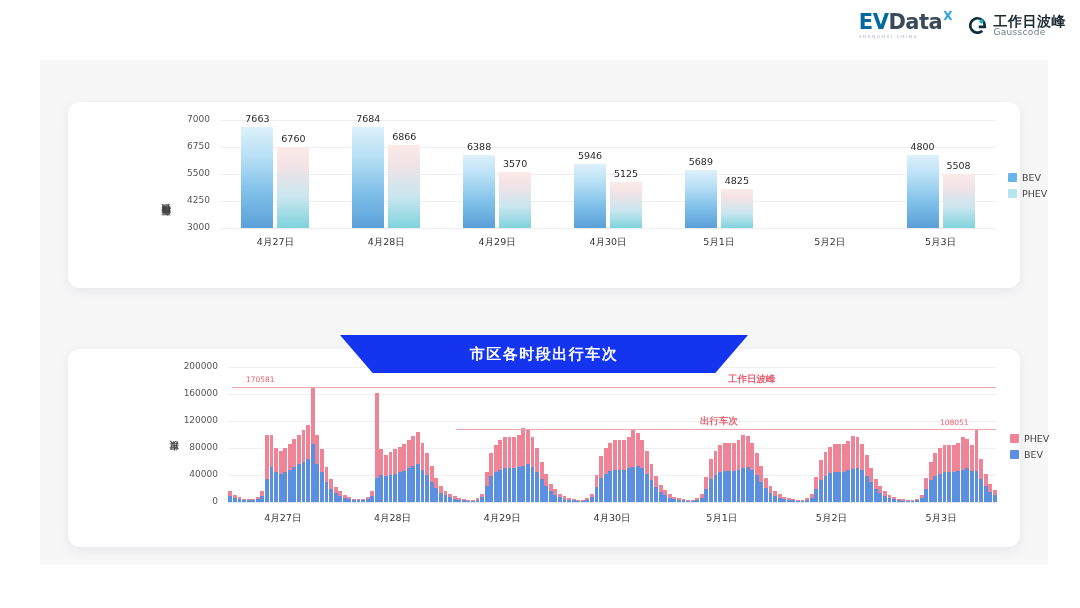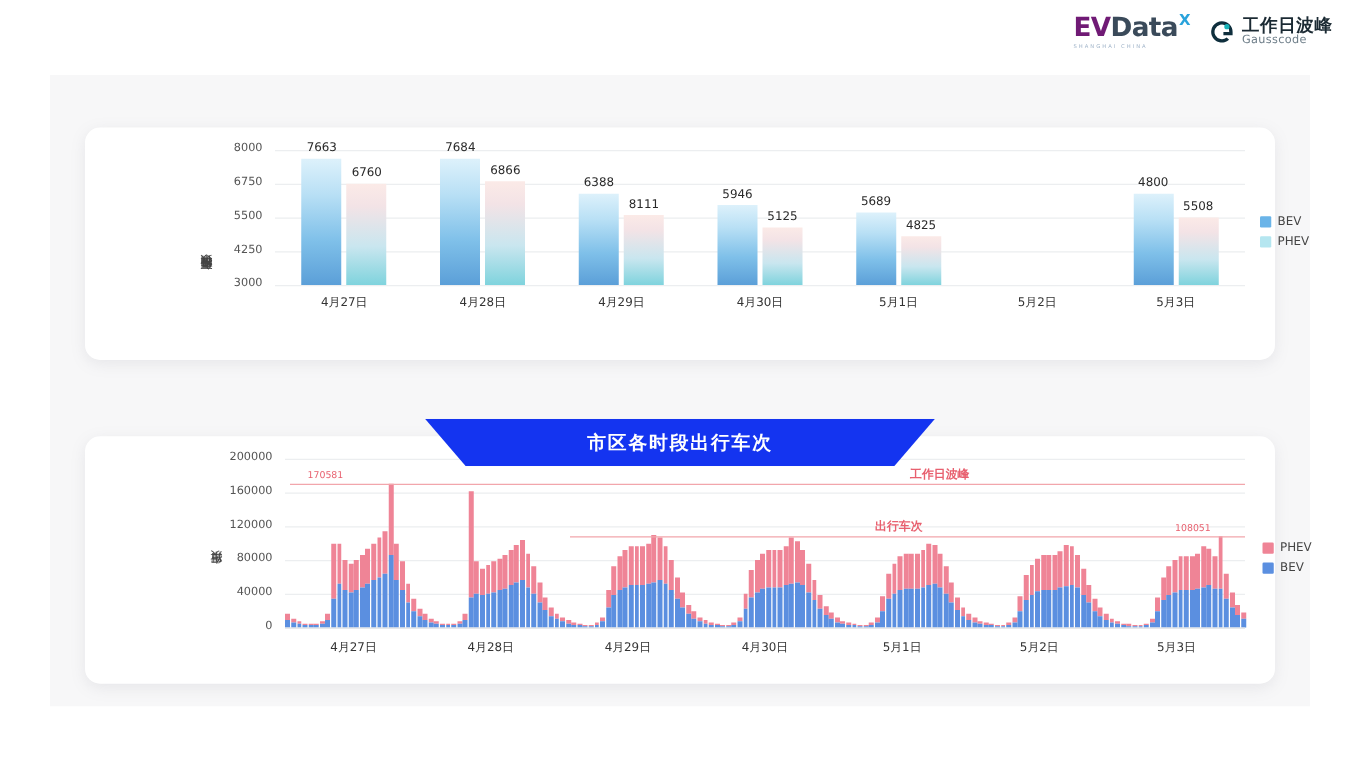--- a/index.html
+++ b/index.html
@@ -13,21 +13,21 @@
 
   
   .header { position:absolute; top:0; left:0; width:1080px; height:56px; }
   .logos { position:absolute; right:14px; top:12px; display:flex; align-items:center; gap:14px; }
   .evdata { display:flex; flex-direction:column; align-items:flex-start; line-height:1; }
   .evdata-row { display:flex; align-items:flex-start; }
   .ev-word {
     font-family:"DejaVu Sans", sans-serif; font-size:21px; font-weight:700;
     letter-spacing:-0.5px; color:#3a4a5a;
   }
-  .ev-word .ev-blue { color:#701a75; }
+  .ev-word .ev-blue { color:#0369a1; }
   .ev-x { font-size:12px; color:#29a3dc; font-weight:700; margin-left:1px; margin-top:-2px; }
   .ev-sub { font-size:4.2px; letter-spacing:1.6px; color:#9fb3c8; margin-top:2px; }
   .gauss { display:flex; align-items:center; gap:6px; }
   .gauss-mark { width:21px; height:21px; }
   .gauss-text { display:flex; flex-direction:column; line-height:1.05; }
   .gauss-cn { font-size:14px; font-weight:700; color:#1b2a33; letter-spacing:0.5px; }
   .gauss-en { font-size:9px; color:#6d7d88; letter-spacing:0.3px; }
 
   
   .panel {
@@ -129,21 +129,21 @@
             <div class="ylabel-v" style="left: 92px; top: 24px; height: 98px;">每万辆出行车辆数</div>
             <div class="gridline" style="left: 152px; top: 126px; width: 776px;"></div>
             <div class="ytick" style="left: 90px; top: 120px; width: 52px;">3000</div>
             <div class="gridline" style="left: 152px; top: 99px; width: 776px;"></div>
             <div class="ytick" style="left: 90px; top: 93px; width: 52px;">4250</div>
             <div class="gridline" style="left: 152px; top: 72px; width: 776px;"></div>
             <div class="ytick" style="left: 90px; top: 66px; width: 52px;">5500</div>
             <div class="gridline" style="left: 152px; top: 45px; width: 776px;"></div>
             <div class="ytick" style="left: 90px; top: 39px; width: 52px;">6750</div>
             <div class="gridline" style="left: 152px; top: 18px; width: 776px;"></div>
-            <div class="ytick" style="left: 90px; top: 12px; width: 52px;">8000</div>
+            <div class="ytick" style="left: 90px; top: 12px; width: 52px;">7000</div>
             <div class="c1-group" style="left: 152px; width: 110.857px; top: 18px; height: 108px;">
               <div class="c1-bar bev" style="height: 100.721px;">
                 <span class="c1-val">7663</span>
               </div>
               <div class="c1-bar phev" style="height: 81.216px;">
                 <span class="c1-val">6760</span>
               </div>
             </div>
             <div class="xtick" style="left: 152px; width: 110.857px; top: 134px;">4月27日</div>
             <div class="c1-group" style="left: 262.857px; width: 110.857px; top: 18px; height: 108px;">
@@ -153,21 +153,21 @@
               <div class="c1-bar phev" style="height: 83.5056px;">
                 <span class="c1-val">6866</span>
               </div>
             </div>
             <div class="xtick" style="left: 262.857px; width: 110.857px; top: 134px;">4月28日</div>
             <div class="c1-group" style="left: 373.714px; width: 110.857px; top: 18px; height: 108px;">
               <div class="c1-bar bev" style="height: 73.1808px;">
                 <span class="c1-val">6388</span>
               </div>
               <div class="c1-bar phev" style="height: 55.6848px;">
-                <span class="c1-val">8111</span>
+                <span class="c1-val">3570</span>
               </div>
             </div>
             <div class="xtick" style="left: 373.714px; width: 110.857px; top: 134px;">4月29日</div>
             <div class="c1-group" style="left: 484.571px; width: 110.857px; top: 18px; height: 108px;">
               <div class="c1-bar bev" style="height: 63.6336px;">
                 <span class="c1-val">5946</span>
               </div>
               <div class="c1-bar phev" style="height: 45.9px;">
                 <span class="c1-val">5125</span>
               </div>

